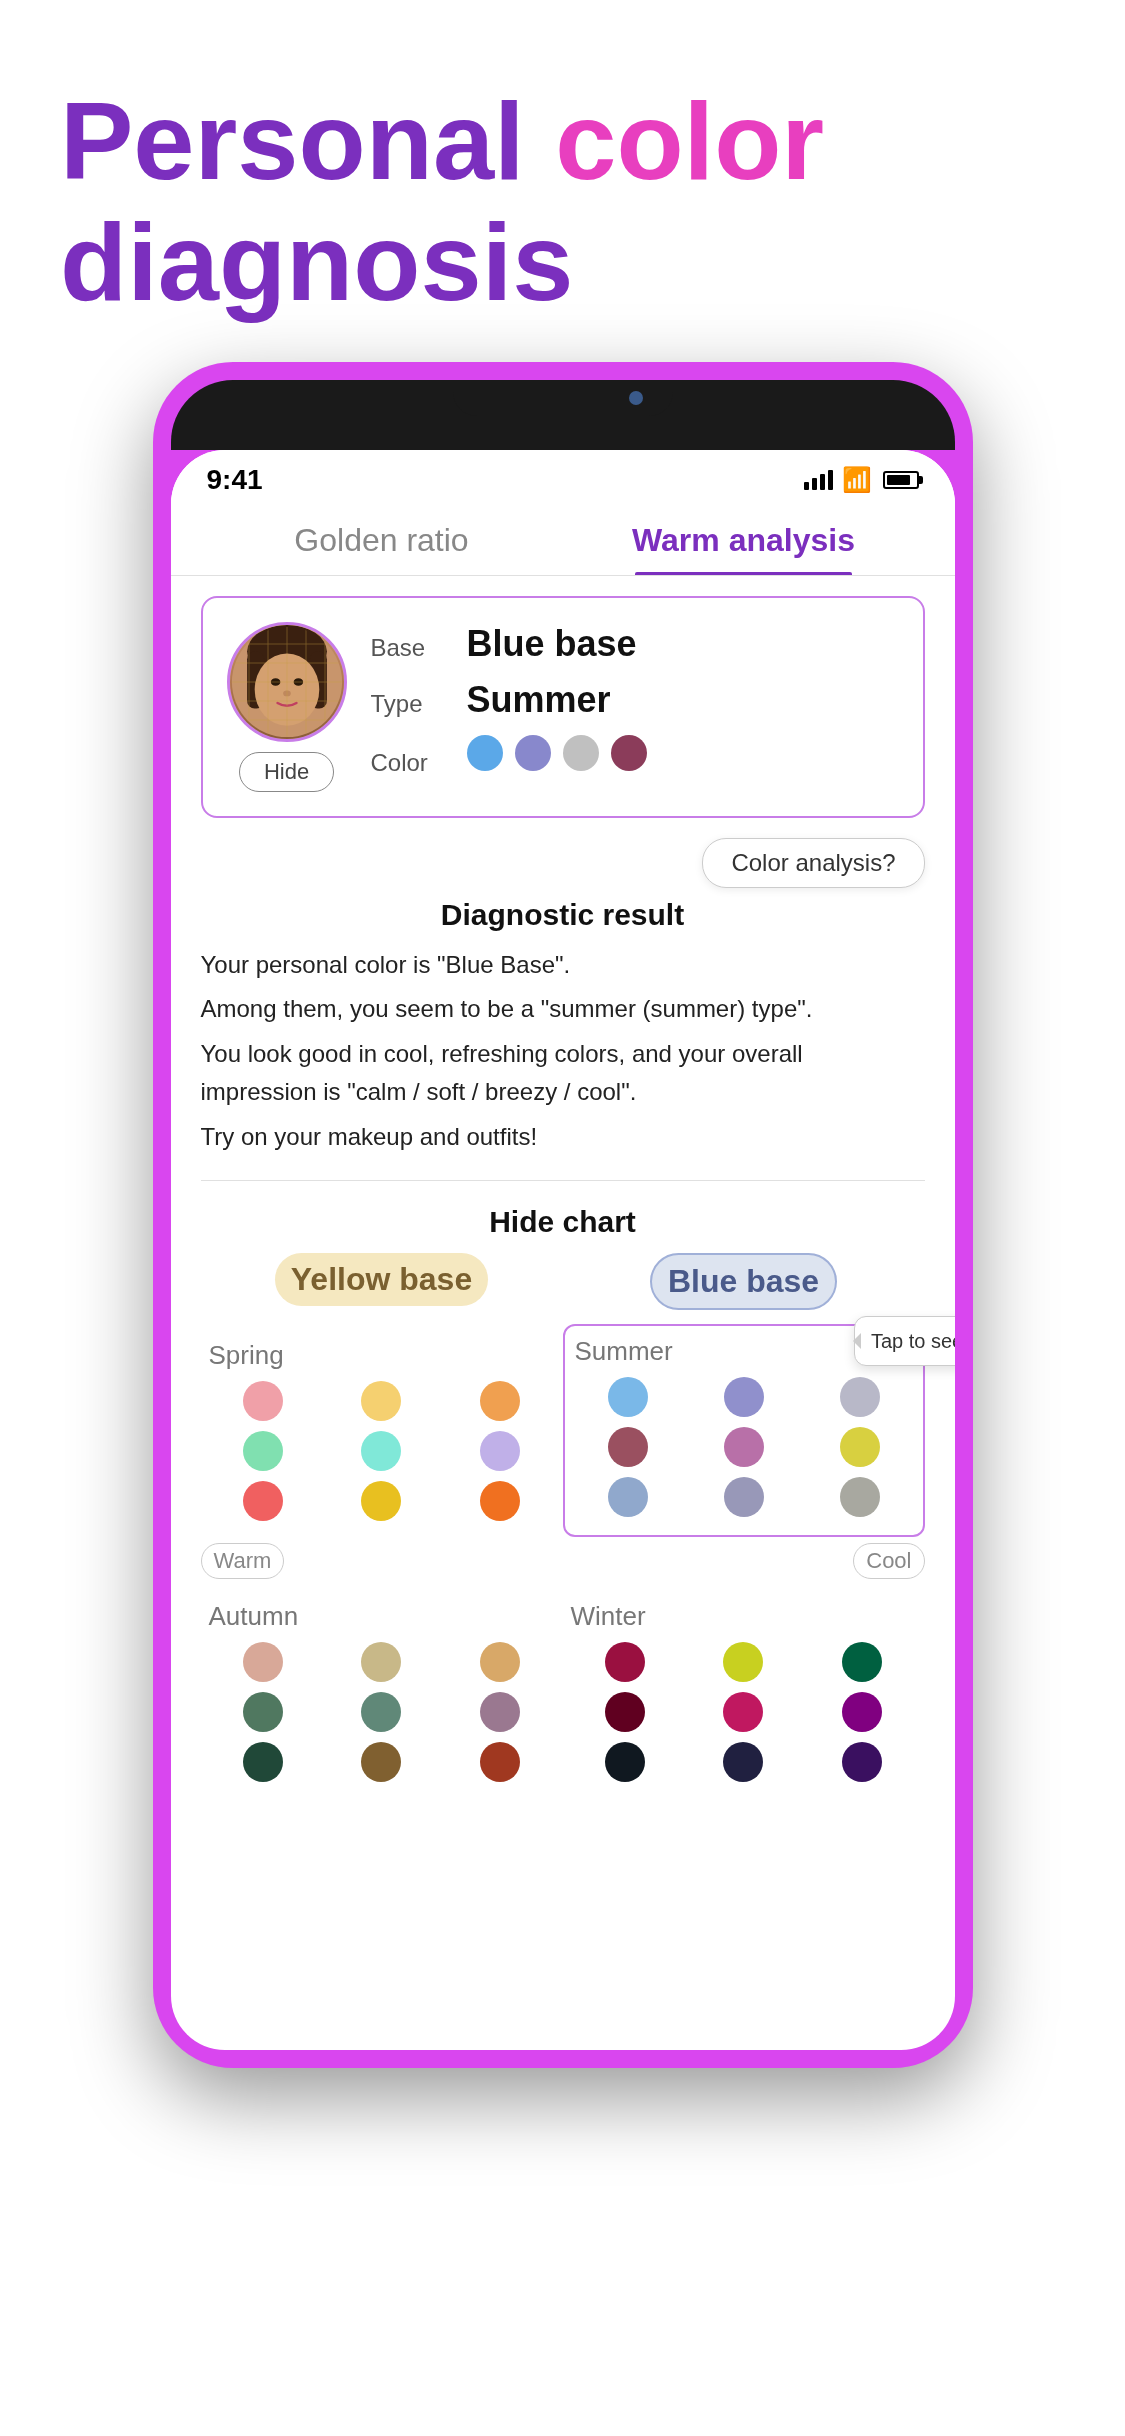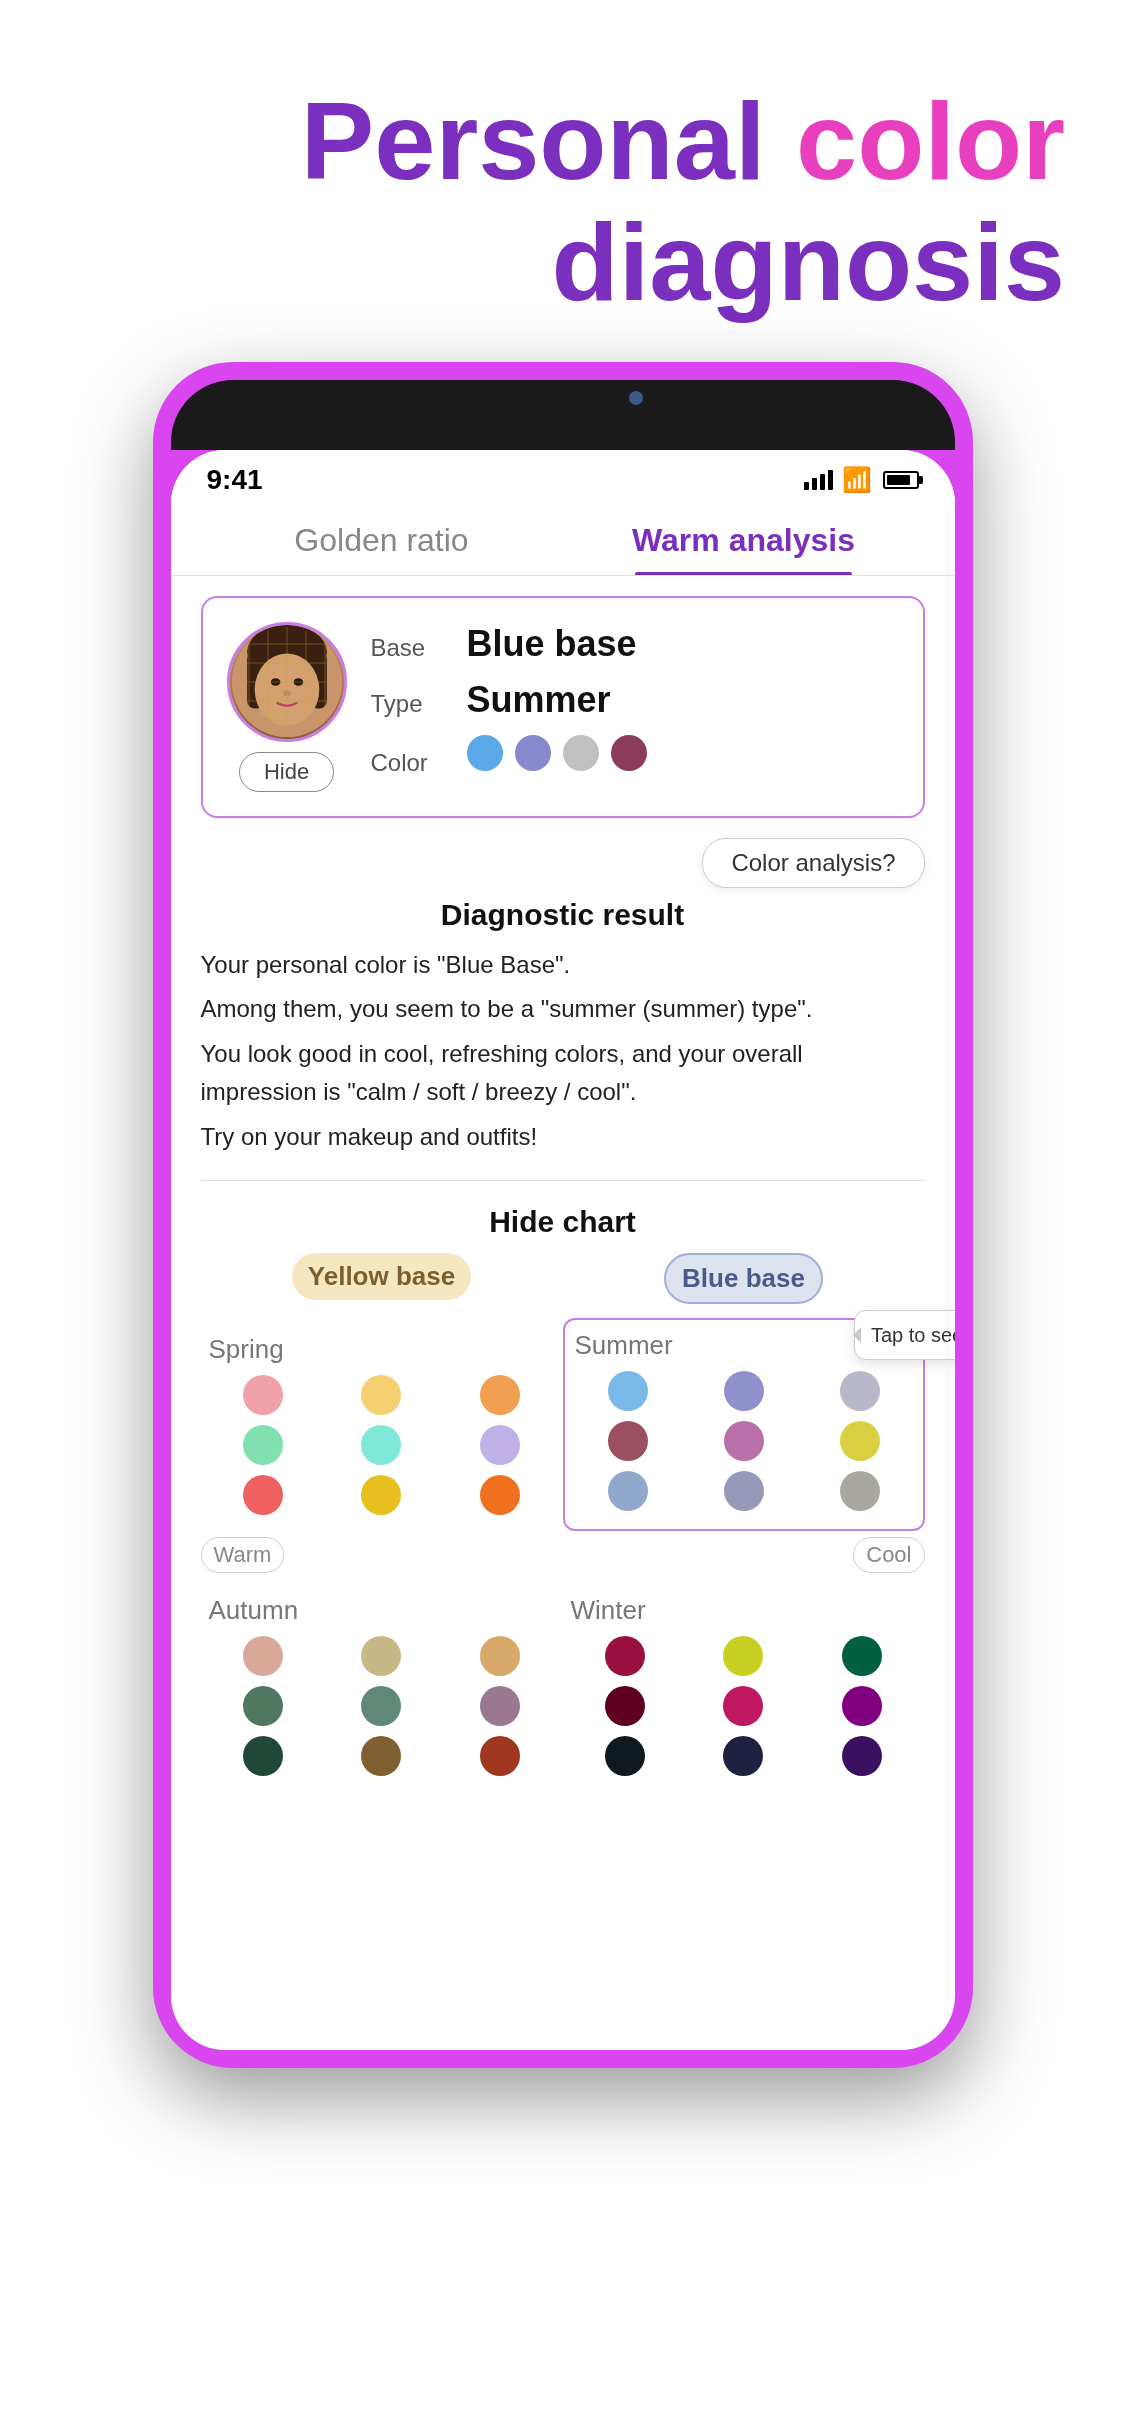--- a/index.html
+++ b/index.html
@@ -7,21 +7,21 @@
     body {
       width: 1125px;
       min-height: 2436px;
       background: #ffffff;
       font-family: -apple-system, BlinkMacSystemFont, 'Helvetica Neue', sans-serif;
       overflow-x: hidden;
     }
 
     
     .page-header {
-      text-align: right;
+      text-align: left;
       padding: 80px 60px 40px;
       border-radius: 18px;
     }
     .page-header h1 {
       font-size: 110px;
       font-weight: 900;
       line-height: 1.1;
     }
     .personal { color: #7b2fbe; }
     .color-word { color: #e83fbf; }
@@ -249,21 +249,21 @@
 
     .base-label-row { display: flex; gap: 0; margin-bottom: 14px; }
     .base-label {
       flex: 1;
       text-align: center;
     }
     .base-pill {
       display: inline-block;
       padding: 8px 16px;
       border-radius: 30px;
-      font-size: 26px;
+      font-size: 32px;
       font-weight: 600;
     }
     .yellow-base { background: #f5e8c0; color: #7a6030; }
     .blue-base-pill {
       background: #dde4f0; color: #4a5a8a;
       border: 2px solid #a0b0d8;
     }
 
     .vivid-label {
       font-size: 20px;

